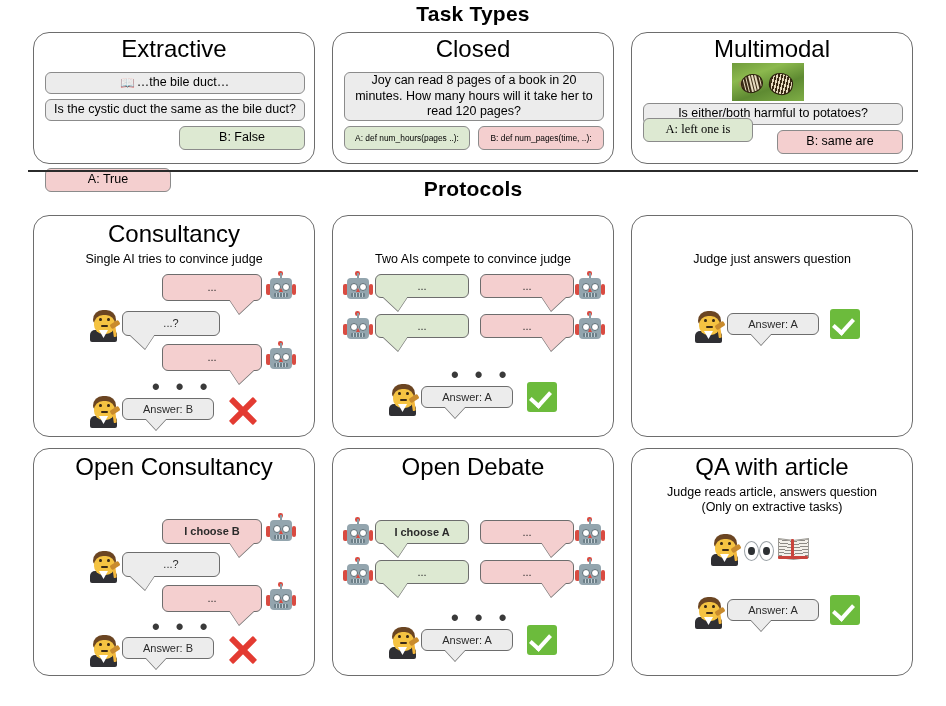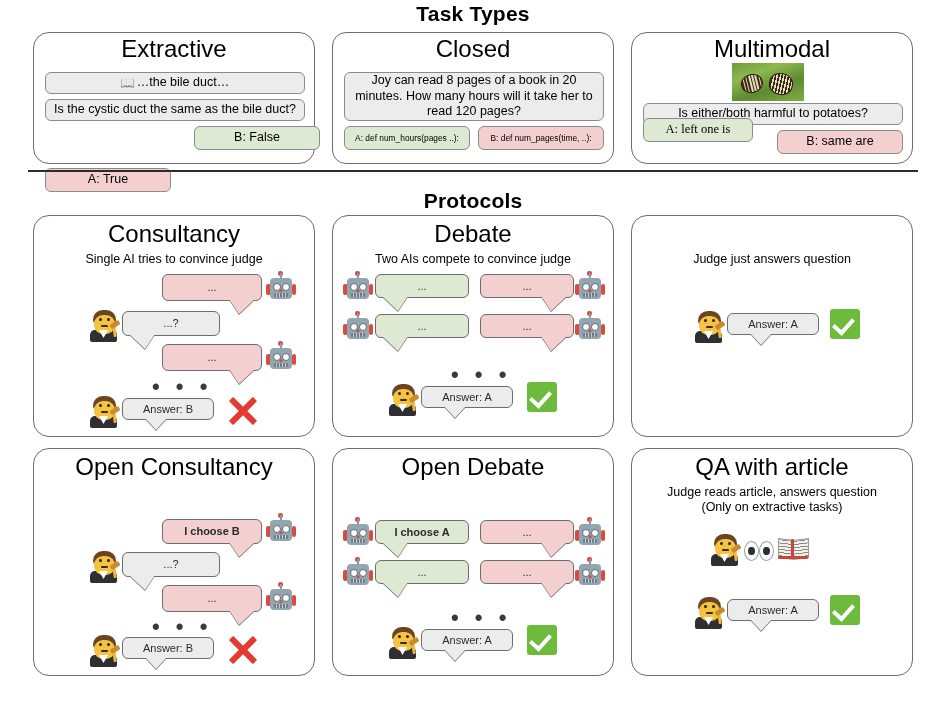--- a/index.html
+++ b/index.html
@@ -6,21 +6,21 @@
   body{
     width:946px;height:706px;position:relative;overflow:hidden;
     font-family:"Liberation Sans","DejaVu Sans",sans-serif;
     color:#000;
   }
   .section-title{
     position:absolute;left:0;width:946px;text-align:center;
     font-weight:bold;font-size:21px;letter-spacing:.2px;
   }
   #task-types-title{top:2px;}
-  #protocols-title{top:189px;}
+  #protocols-title{top:177px;}
   .divider{position:absolute;left:28px;width:890px;height:0;
     border-top:2px solid #2b2b2b;top:170px;}
 
   
   .card{
     position:absolute;background:#fff;border:1.4px solid #6d6d6d;
     border-radius:16px;box-sizing:border-box;
   }
   .card-title{
     position:absolute;left:0;width:100%;text-align:center;
@@ -147,24 +147,24 @@
 <div class="section-title" id="task-types-title">Task Types</div>
 
 <div class="card" style="left:33px;top:32px;width:282px;height:132px;">
   <div class="card-title" style="top:3px;">Extractive</div>
   <div class="tbox grey" style="left:11px;top:39px;width:260px;height:22px;">
     <span class="bookglyph">📖</span>
       <span>…the bile duct…</span>
   </div>
   <div class="tbox grey" style="left:11px;top:66px;width:260px;height:22px;">Is the cystic duct the same as the bile duct?</div>
   <div class="tbox pink" style="left:11px;top:93px;width:126px;height:24px;margin-top:42px;">A: True</div>
-  <div class="tbox green" style="left:145px;top:93px;width:126px;height:24px;margin-left:15px;">B: False</div>
-</div>
-
-<div class="card" style="left:332px;top:32px;width:282px;height:132px;border-radius:14px;">
+  <div class="tbox green" style="left:145px;top:93px;width:126px;height:24px;">B: False</div>
+</div>
+
+<div class="card" style="left:332px;top:32px;width:282px;height:132px;">
   <div class="card-title" style="top:3px;">Closed</div>
   <div class="tbox grey" style="left:11px;top:39px;width:260px;height:49px;">Joy can read 8 pages of a book in 20 minutes. How many hours will it take her to read 120 pages?</div>
   <div class="tbox green tiny" style="left:11px;top:93px;width:126px;height:24px;">A: def num_hours(pages ..):</div>
   <div class="tbox pink tiny" style="left:145px;top:93px;width:126px;height:24px;">B: def num_pages(time, ..):</div>
 </div>
 
 <div class="card" style="left:631px;top:32px;width:282px;height:132px;">
   <div class="card-title" style="top:3px;">Multimodal</div>
   <div class="beetle-photo" style="left:100px;top:30px;width:72px;height:38px;"></div>
   <div class="tbox grey" style="left:11px;top:70px;width:260px;height:22px;">Is either/both harmful to potatoes?</div>
@@ -244,21 +244,20 @@
       <div class="gavelh"></div>
   </div>
   <div class="bub greyb t-mid" style="left:88px;top:182px;width:92px;height:22px;">
     <span>Answer: B</span>
       <i class="tail"></i>
   </div>
   <div class="cross" style="left:192px;top:178px;"></div>
 </div>
 
 <div class="card" style="left:332px;top:215px;width:282px;height:222px;">
-  <div class="card-title" style="top:5px;">Debate</div>
   <div class="card-sub" style="top:36px;">Two AIs compete to convince judge</div>
 
   <div class="robot" style="left:10px;top:57px;">
     <div class="antdot"></div>
       <div class="ant"></div>
       <div class="ear l"></div>
       <div class="ear r"></div>
     <div class="head">
         <div class="eye l"></div>
         <div class="eye r"></div>

